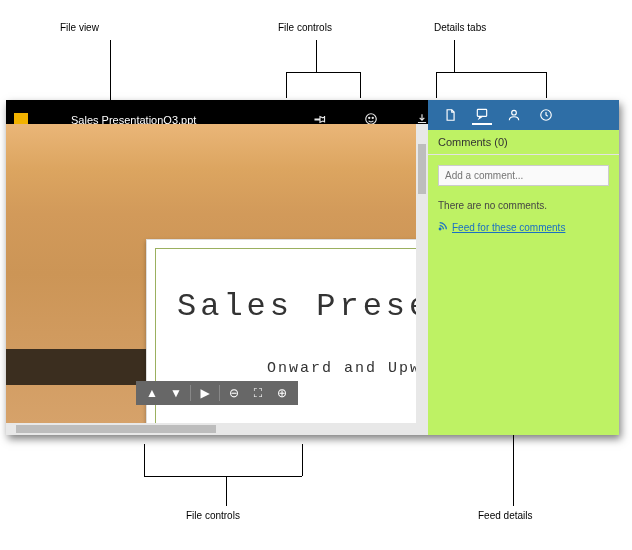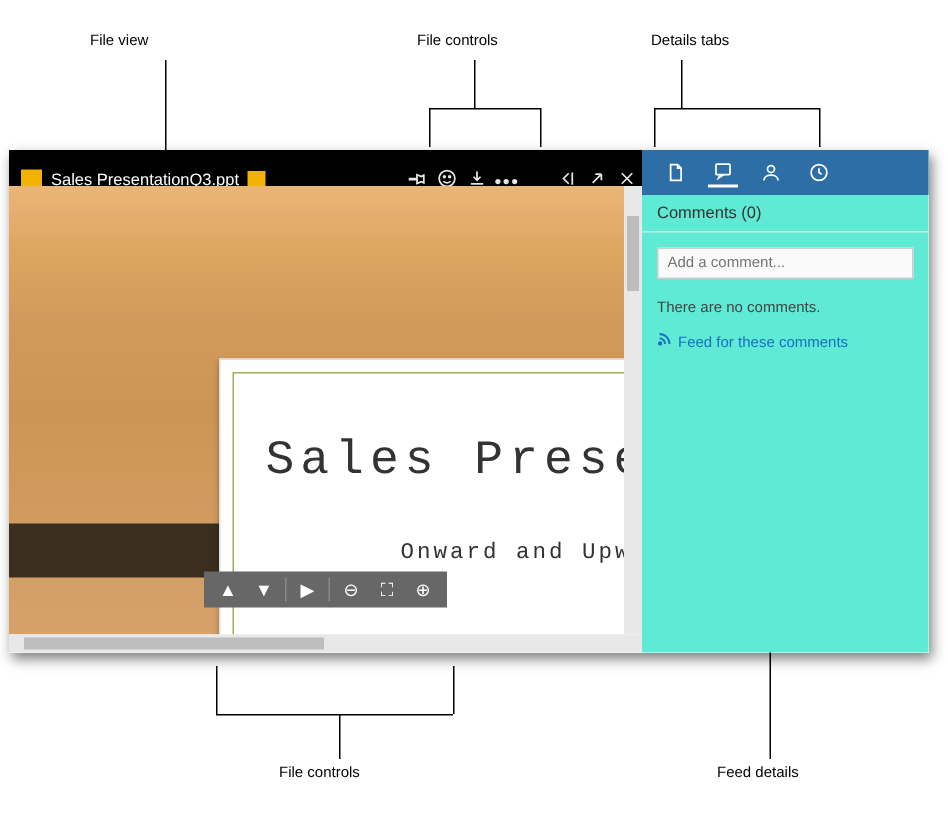--- a/index.html
+++ b/index.html
@@ -42,34 +42,35 @@
   }
   .left-pane {
     width: 422px;
     height: 100%;
     position: relative;
     background: #f5f5f5;
   }
   .right-pane {
     width: 191px;
     height: 100%;
-    background: #5eead4;
+    background: #bef264;
     display: flex;
     flex-direction: column;
     position: relative;
   }
 
   
   .topbar {
     height: 40px;
     background: #000;
     display: flex;
     align-items: center;
     color: #fff;
     font-size: 11px;
+    gap: 37px;
   }
   .topbar .file-icon {
     width: 14px;
     height: 14px;
     background: #f2b200;
     margin-left: 8px;
     margin-right: 6px;
     flex-shrink: 0;
   }
   .topbar .file-title {
@@ -230,23 +231,24 @@
   .empty-msg {
     padding: 4px 10px;
     font-size: 10px;
     color: #444;
   }
   .feed-link {
     padding: 6px 10px;
     font-size: 10px;
     color: #1a6fc4;
     display: flex;
-    align-items: flex-end;
+    align-items: center;
     gap: 4px;
     cursor: pointer;
+    text-decoration: underline;
   }
   .feed-link .rss {
     color: #1a6fc4;
     font-size: 10px;
   }
   svg.icon { width: 14px; height: 14px; }
 </style>
 </head>
 <body>
 

